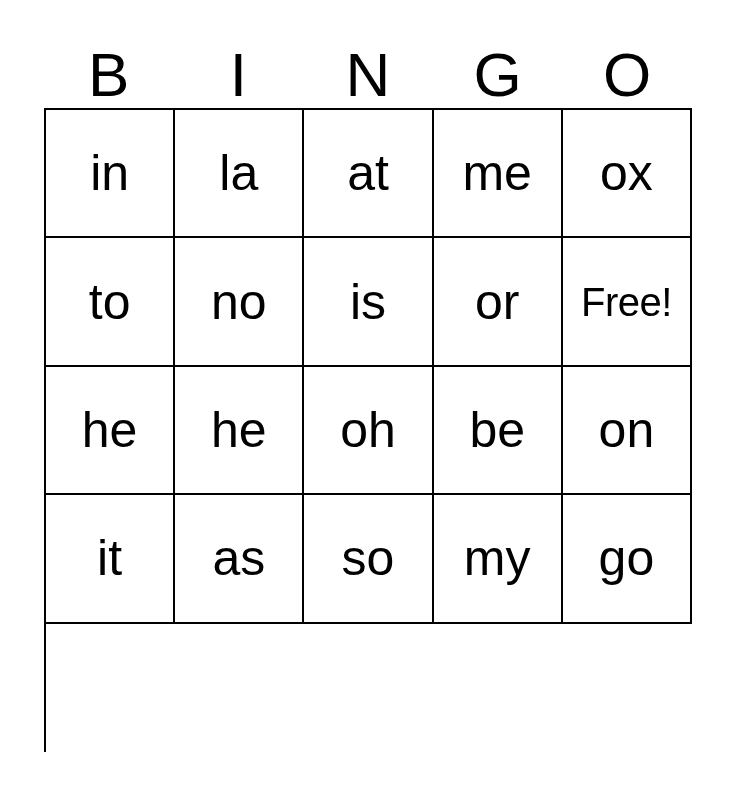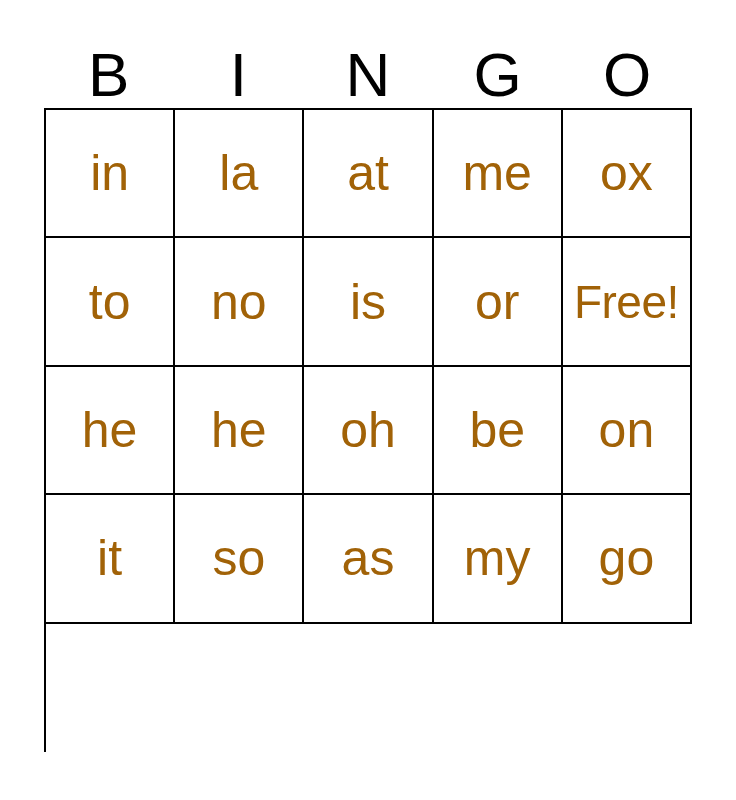--- a/index.html
+++ b/index.html
@@ -61,26 +61,26 @@
   }
   .grid-cell {
     box-sizing: border-box;
     border-right: 2px solid #000000;
     border-bottom: 2px solid #000000;
     display: flex;
     align-items: center;
     justify-content: center;
     font-size: 50px;
     line-height: 1;
-    color: #a16207;
+    color: #000000;
     overflow: hidden;
     white-space: nowrap;
   }
   .grid-cell.free-space {
-    font-size: 46px;
+    font-size: 40px;
     letter-spacing: -0.5px;
   }
 </style>
 </head>
 <body>
 
 <div id="card">
 
   <div id="header-row">
     <div class="header-cell">B</div>
@@ -103,20 +103,20 @@
     <div class="grid-cell">or</div>
 
     <div class="grid-cell free-space">Free!</div>
     <div class="grid-cell">he</div>
     <div class="grid-cell">he</div>
 
     <div class="grid-cell">oh</div>
     <div class="grid-cell">be</div>
     <div class="grid-cell">on</div>
     <div class="grid-cell">it</div>
+    <div class="grid-cell">as</div>
+
     <div class="grid-cell">so</div>
-
-    <div class="grid-cell">as</div>
     <div class="grid-cell">my</div>
     <div class="grid-cell">go</div>
   </div>
 
 </div>
 
 </body></html>

